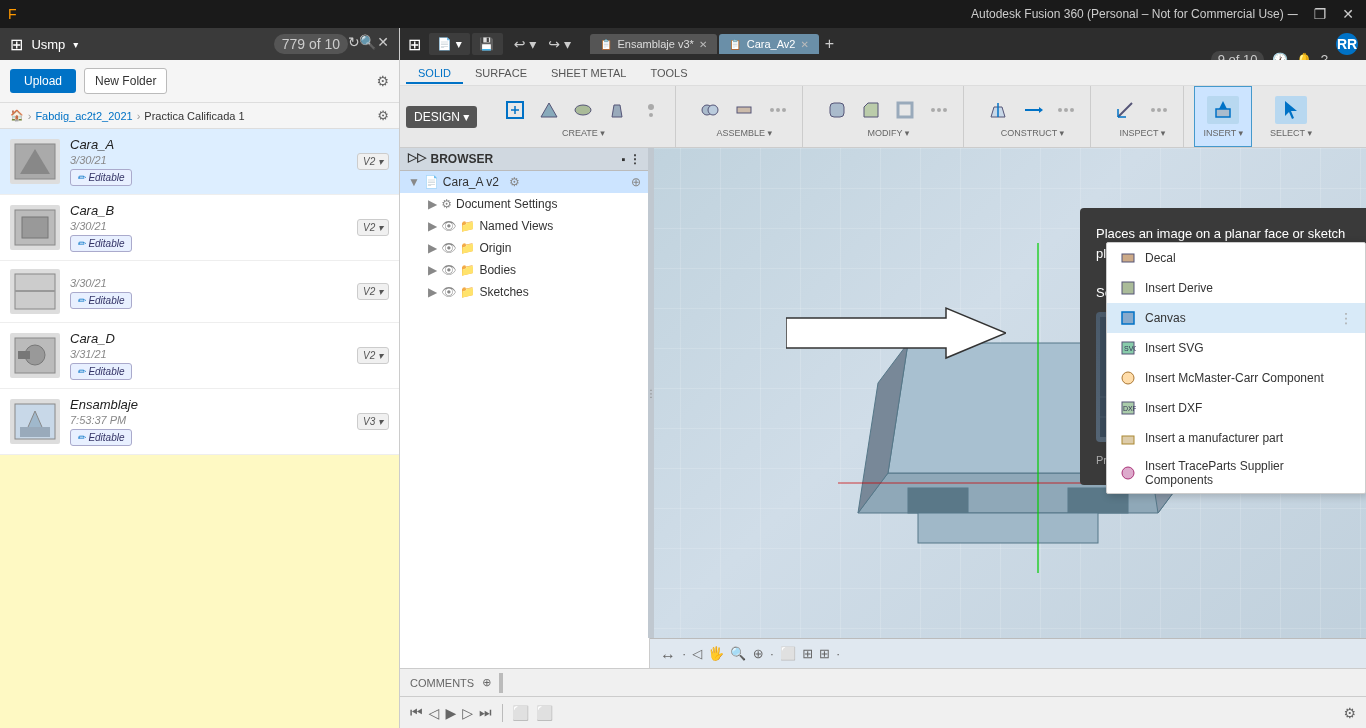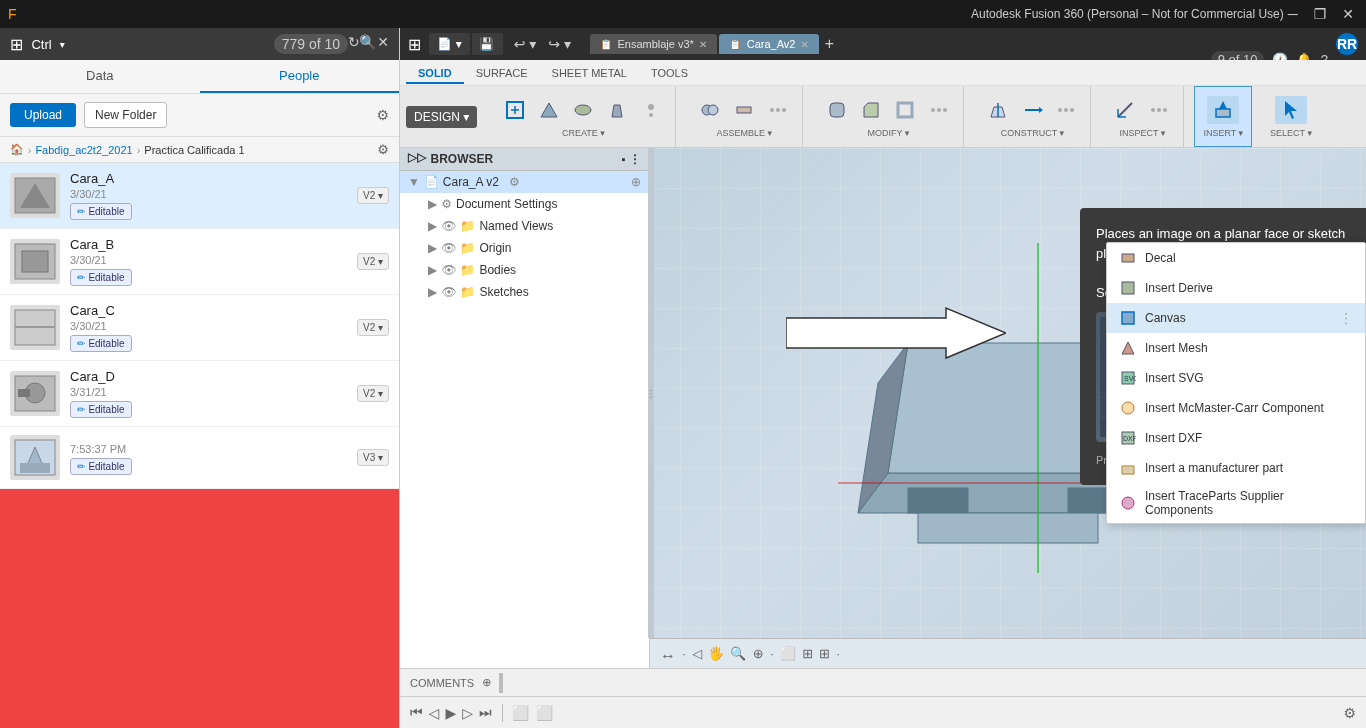--- a/index.html
+++ b/index.html
@@ -113,21 +113,21 @@
       gap: 4px;
       font-size: 11px;
       color: #555;
     }
     #breadcrumb .bc-item { cursor: pointer; color: #0072c6; }
     #breadcrumb .bc-sep { color: #999; }
     #breadcrumb .bc-current { color: #333; }
     #breadcrumb .bc-icon { margin-left: auto; cursor: pointer; color: #666; font-size: 13px; }
 
     
-    #file-list { flex: 1; overflow-y: auto; background: #ef4444; }
+    #file-list { flex: 1; overflow-y: auto; background: #fef9c3; font-style: italic; }
     .file-item {
       display: flex;
       align-items: center;
       padding: 8px 10px;
       border-bottom: 1px solid #eee;
       cursor: pointer;
       background: white;
     }
     .file-item.selected { background: #ddeeff; }
     .file-item .file-thumb {
@@ -489,21 +489,21 @@
       gap: 0;
       padding: 2px 0 0 0;
     }
     .tsub-tab {
       padding: 3px 12px;
       font-size: 11px;
       color: #555;
       cursor: pointer;
       border-bottom: 2px solid transparent;
     }
-    .tsub-tab.active { color: #0072c6; border-bottom-color: #0072c6; font-weight: 700; }
+    .tsub-tab.active { color: #0072c6; border-bottom-color: #0072c6; font-weight: 400; }
     .insert-active {
       background: #cce4ff !important;
       border: 1px solid #4499cc;
     }
   </style>
 </head>
 <body>
 
 <div id="title-bar">
   <span style="color:#f90;font-size:14px;">F</span>
@@ -514,34 +514,30 @@
     <span class="close-btn">✕</span>
   </div>
 </div>
 
 <div id="app">
 
   <div id="left-panel">
 
     <div id="left-header">
       <span style="font-size:16px;">⊞</span>
-      <span class="workspace-name">Ctrl</span>
+      <span class="workspace-name">Usmp</span>
       <span style="font-size:10px;">▾</span>
       <div class="header-icons">
         <span class="counter-badge">779 of 10</span>
         <span>↻</span>
         <span>🔍</span>
         <span>✕</span>
       </div>
     </div>
 
-    <div id="panel-tabs">
-      <div class="tab">Data</div>
-      <div class="tab active">People</div>
-    </div>
 
     <div id="upload-bar">
       <button class="btn-upload">Upload</button>
       <button class="btn-new-folder">New Folder</button>
       <span class="settings-icon">⚙</span>
     </div>
 
     <div id="breadcrumb">
       <span class="bc-item">🏠</span>
       <span class="bc-sep">›</span>
@@ -590,21 +586,20 @@
       </div>
 
       <div class="file-item">
         <div class="file-thumb">
           <svg width="50" height="45" viewBox="0 0 50 45">
             <rect x="5" y="5" width="40" height="35" fill="#ccc" stroke="#888" stroke-width="1"></rect>
             <line x1="5" y1="22" x2="45" y2="22" stroke="#999" stroke-width="2"></line>
           </svg>
         </div>
         <div class="file-info">
-          <div class="file-name">Cara_C</div>
           <div class="file-date">3/30/21</div>
           <div class="file-badge">
             <span class="edit-icon">✏</span>
             <span>Editable</span>
           </div>
         </div>
         <span class="version-badge">V2 ▾</span>
       </div>
 
       <div class="file-item">
@@ -628,20 +623,21 @@
 
       <div class="file-item">
         <div class="file-thumb">
           <svg width="50" height="45" viewBox="0 0 50 45">
             <rect x="5" y="5" width="40" height="35" fill="#c8d8e8" stroke="#888" stroke-width="1"></rect>
             <polygon points="15,35 25,12 35,35" fill="#a0b8cc" stroke="#888"></polygon>
             <rect x="10" y="28" width="30" height="10" fill="#9ab"></rect>
           </svg>
         </div>
         <div class="file-info">
+          <div class="file-name">Ensamblaje</div>
           <div class="file-date">7:53:37 PM</div>
           <div class="file-badge">
             <span class="edit-icon">✏</span>
             <span>Editable</span>
           </div>
         </div>
         <span class="version-badge">V3 ▾</span>
       </div>
     </div>
 
@@ -1043,28 +1039,20 @@
             <svg width="16" height="16" viewBox="0 0 16 16">
                 <rect x="2" y="2" width="12" height="12" fill="#88aacc" stroke="#0072c6" stroke-width="1.5"></rect>
               </svg>
           </div>
           <span>Canvas</span>
           <span class="dd-dots">⋮</span>
         </div>
         <div class="dd-item">
           <div class="dd-icon">
             <svg width="16" height="16" viewBox="0 0 16 16">
-                <polygon points="8,2 14,14 2,14" fill="#cc9988" stroke="#557"></polygon>
-              </svg>
-          </div>
-          <span>Insert Mesh</span>
-        </div>
-        <div class="dd-item">
-          <div class="dd-icon">
-            <svg width="16" height="16" viewBox="0 0 16 16">
                 <rect x="2" y="2" width="12" height="12" fill="#88ccaa" stroke="#557"></rect>
                 <text x="4" y="11" font-size="7" fill="#335">SVG</text>
               </svg>
           </div>
           <span>Insert SVG</span>
         </div>
         <div class="dd-item">
           <div class="dd-icon">
             <svg width="16" height="16" viewBox="0 0 16 16">
                 <circle cx="8" cy="8" r="6" fill="#ffddaa" stroke="#aa7733"></circle>

